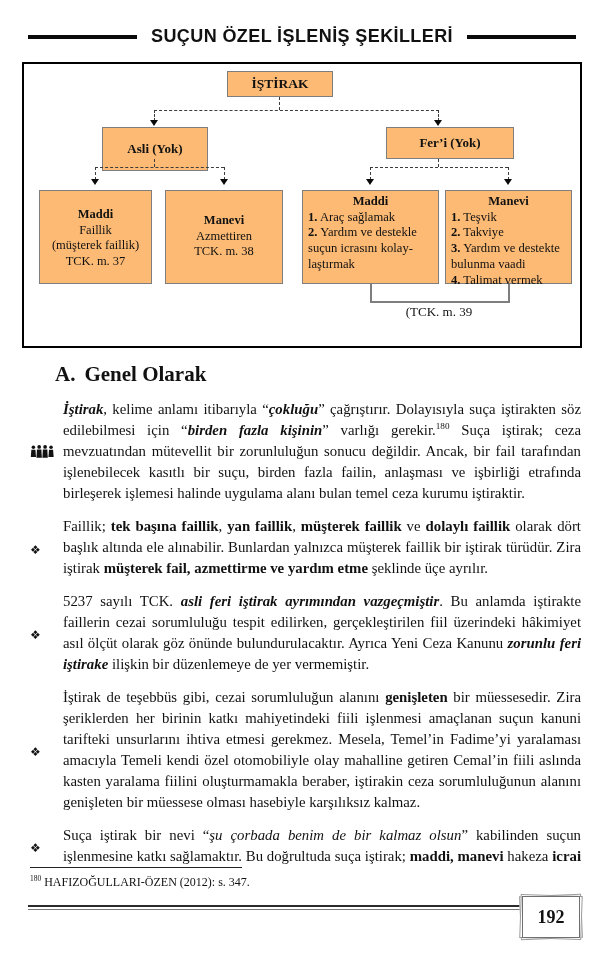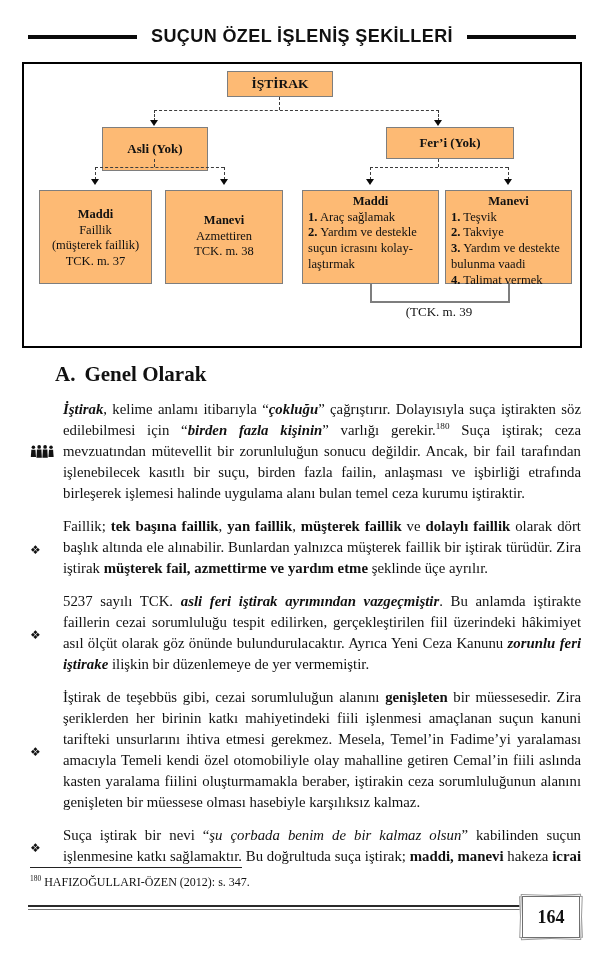--- a/index.html
+++ b/index.html
@@ -243,16 +243,16 @@
 
   <div class="footnote">
     <div class="footnote-rule"></div>
     <div><sup>180</sup><span> HAFIZOĞULLARI-ÖZEN (2012): s. 347.</span></div>
   </div>
 
   <div class="bottom-rule"></div>
   <div class="page-badge">
     <div class="layer l1"></div>
     <div class="layer l2"></div>
-    <div class="main">164</div>
+    <div class="main">192</div>
   </div>
 
 </div>
 
 </body></html>

